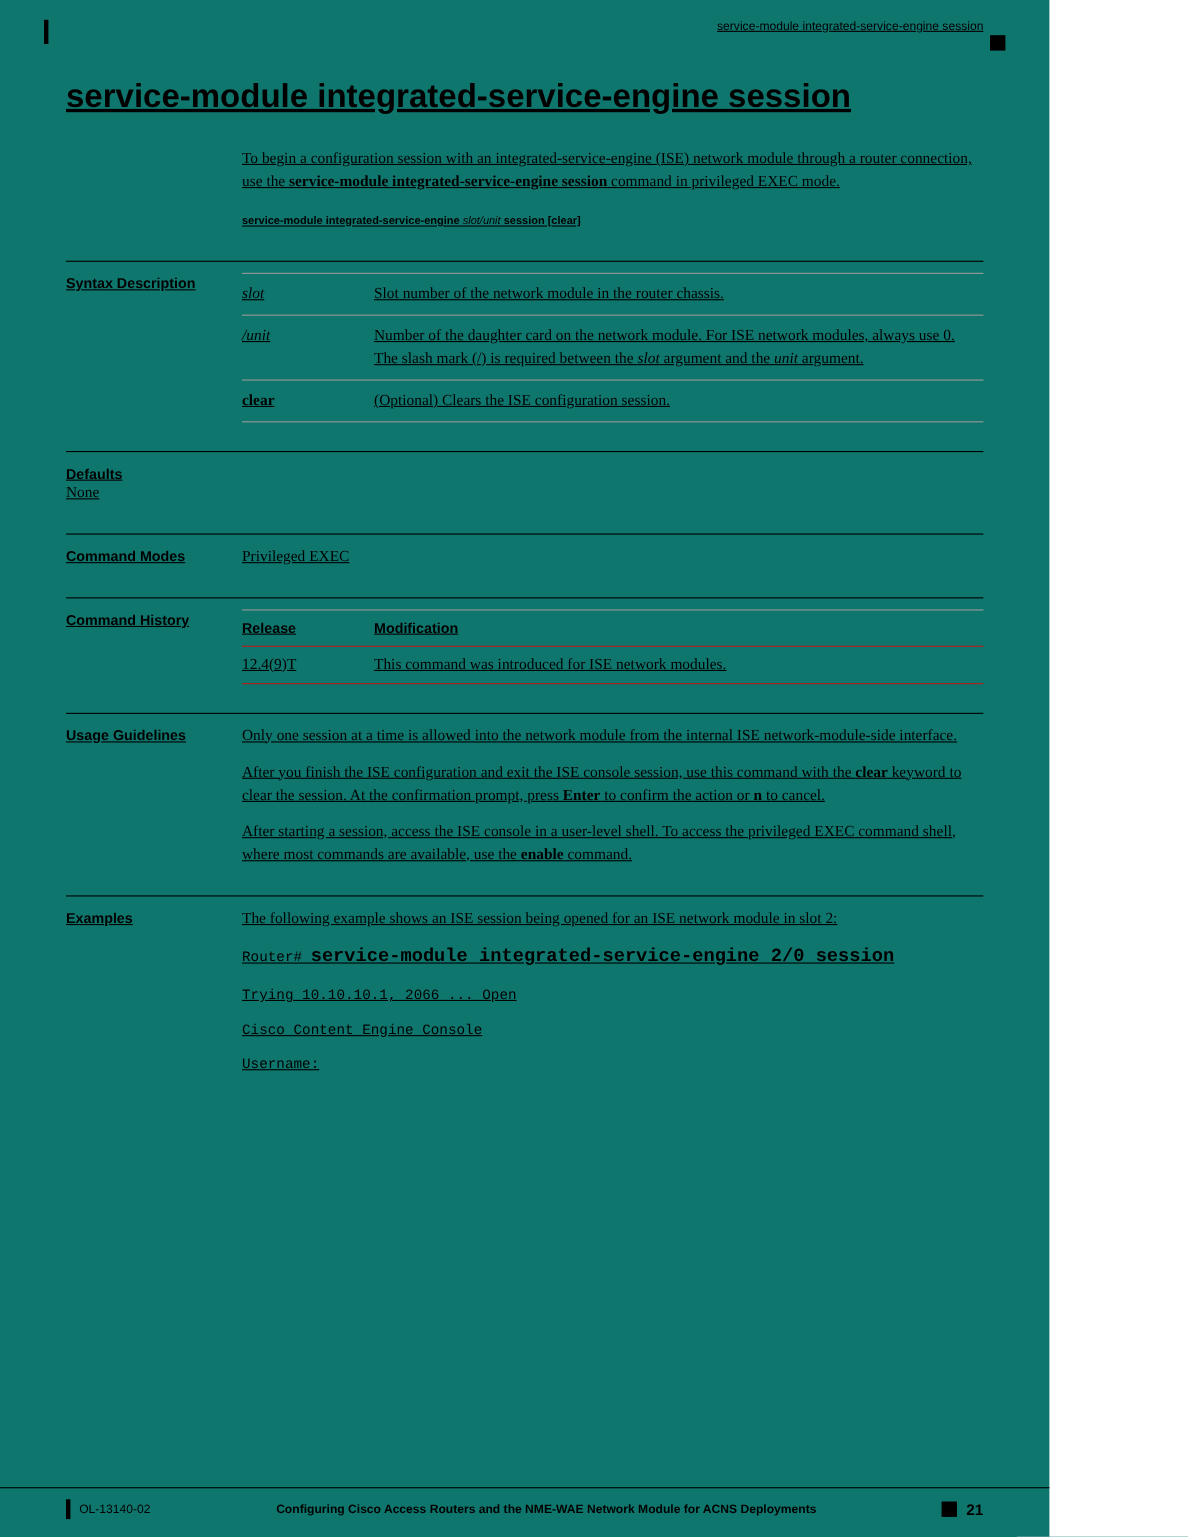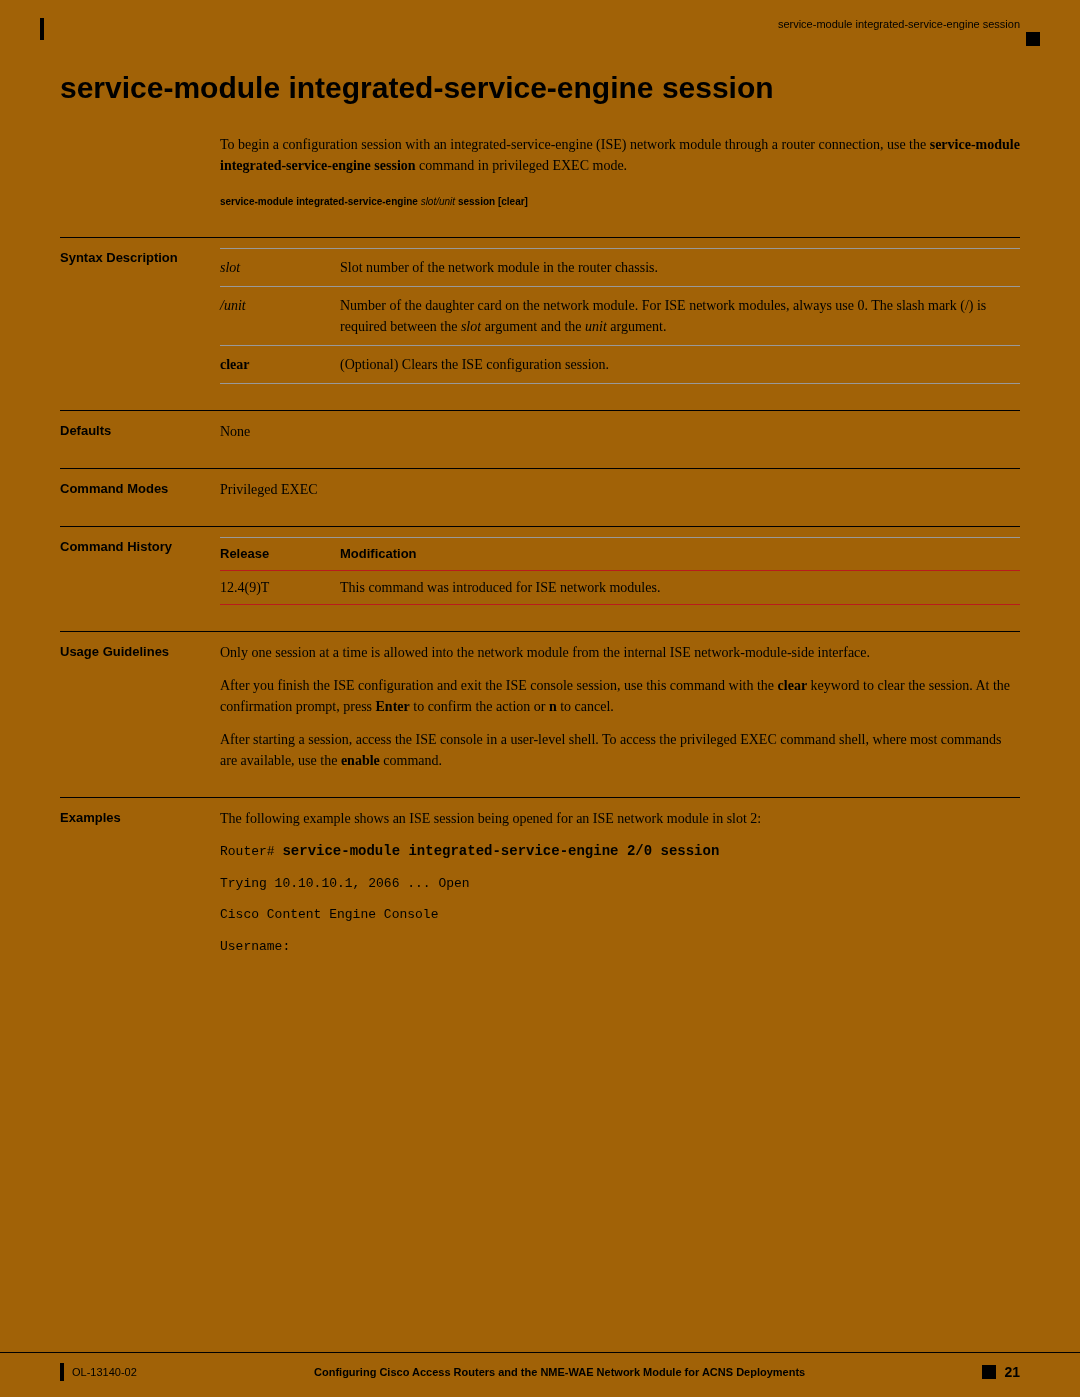--- a/index.html
+++ b/index.html
@@ -7,25 +7,26 @@
       background: #fff;
       font-family: Times New Roman, Times, serif;
       font-size: 14px;
       color: #000;
       width: 1080px;
       min-height: 1397px;
       position: relative;
     }
 
     .page {
-      width: 1080px;
+      width: 954px;
       min-height: 1397px;
-      background: #a16207;
+      background: #0f766e;
       position: relative;
       padding: 0;
+      text-decoration: underline;
     }
 
     
     .top-bar {
       width: 100%;
       display: flex;
       align-items: center;
       justify-content: flex-end;
       padding: 18px 60px 10px 60px;
       border-bottom: none;
@@ -181,21 +182,21 @@
       margin-bottom: 0;
     }
 
     
     .mono {
       font-family: Courier New, Courier, monospace;
       font-size: 13px;
     }
     .mono-bold {
       font-family: Courier New, Courier, monospace;
-      font-size: 14px;
+      font-size: 17px;
       font-weight: bold;
     }
 
     
     .bottom-bar {
       position: absolute;
       bottom: 0;
       left: 0;
       width: 100%;
       display: flex;
@@ -235,20 +236,21 @@
       width: 14px;
       height: 14px;
       background: #000;
     }
 
     .bold { font-weight: bold; }
     .italic { font-style: italic; }
 
     .defaults-section {
       margin-bottom: 0;
+      flex-direction: column;
     }
     .cmd-modes-section {
       margin-bottom: 0;
     }
     .cmd-history-section {
       margin-bottom: 0;
     }
 
     
     .section-gap {

